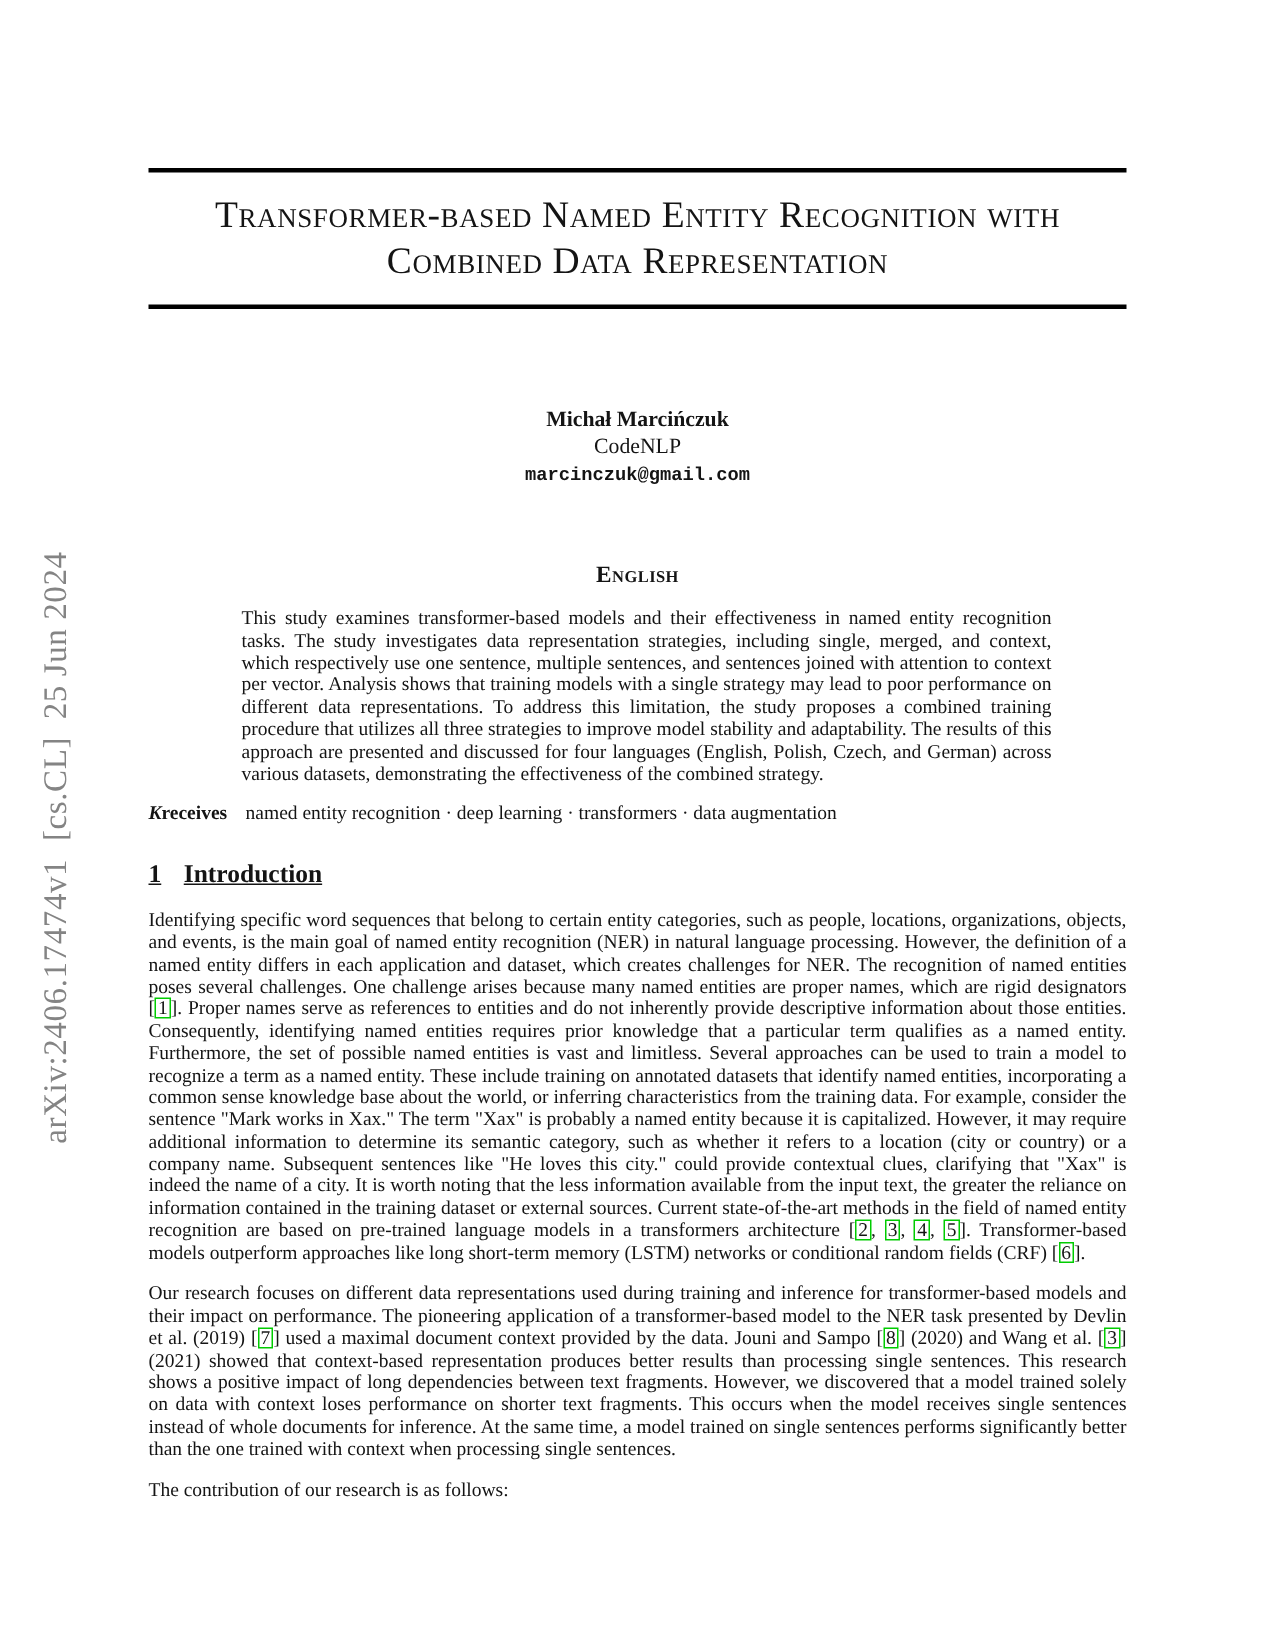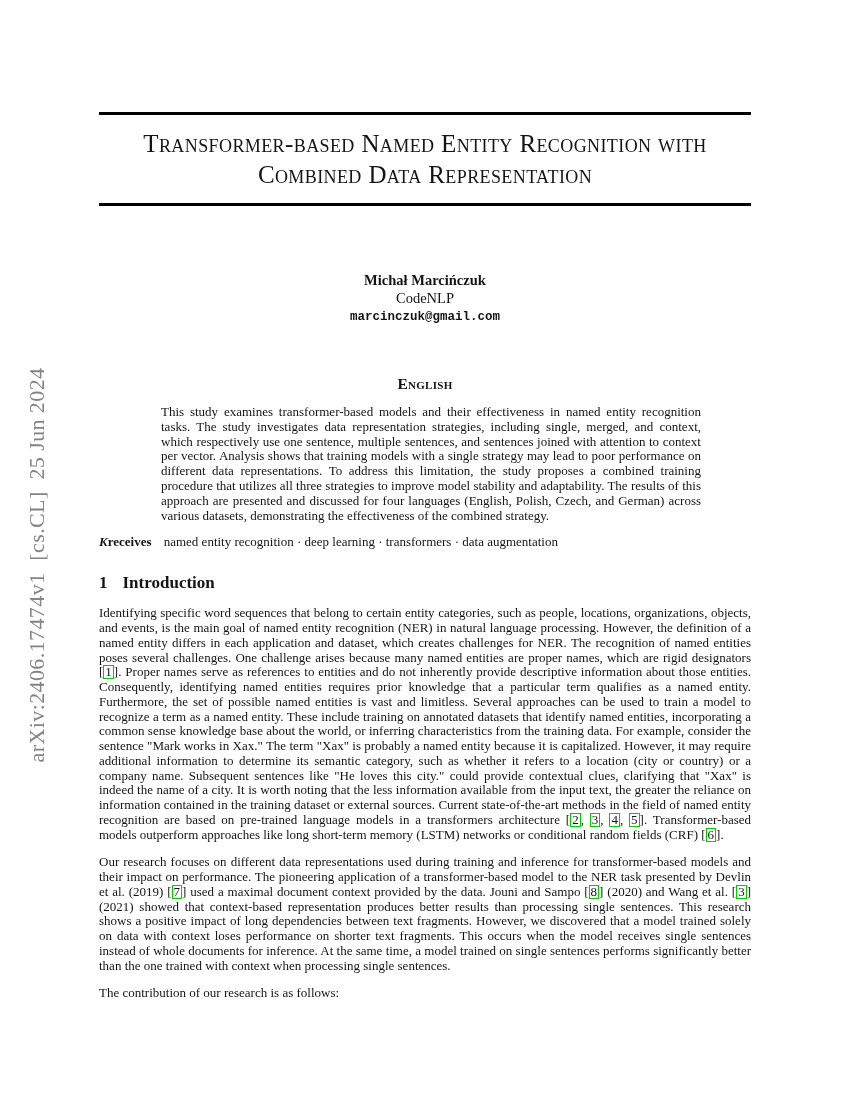--- a/index.html
+++ b/index.html
@@ -69,20 +69,21 @@
   }
   .keywords { margin: 11px 0 0 0; font-size: 13px; line-height: 15px; }
   .kw-label { font-weight: bold; }
   .kw-k { font-style: italic; }
   .kw-items { margin-left: 9px; }
   .section-heading {
     margin: 24px 0 0 0;
     font-size: 17px;
     line-height: 20px;
     font-weight: bold;
+    text-decoration: underline;
   }
   .sec-num { margin-right: 15px; }
   .body-para {
     margin: 13px 0 0 0;
     text-align: justify;
     font-size: 13px;
     line-height: 14.75px;
   }
   .cite-group { white-space: nowrap; }
   .cite-num {

